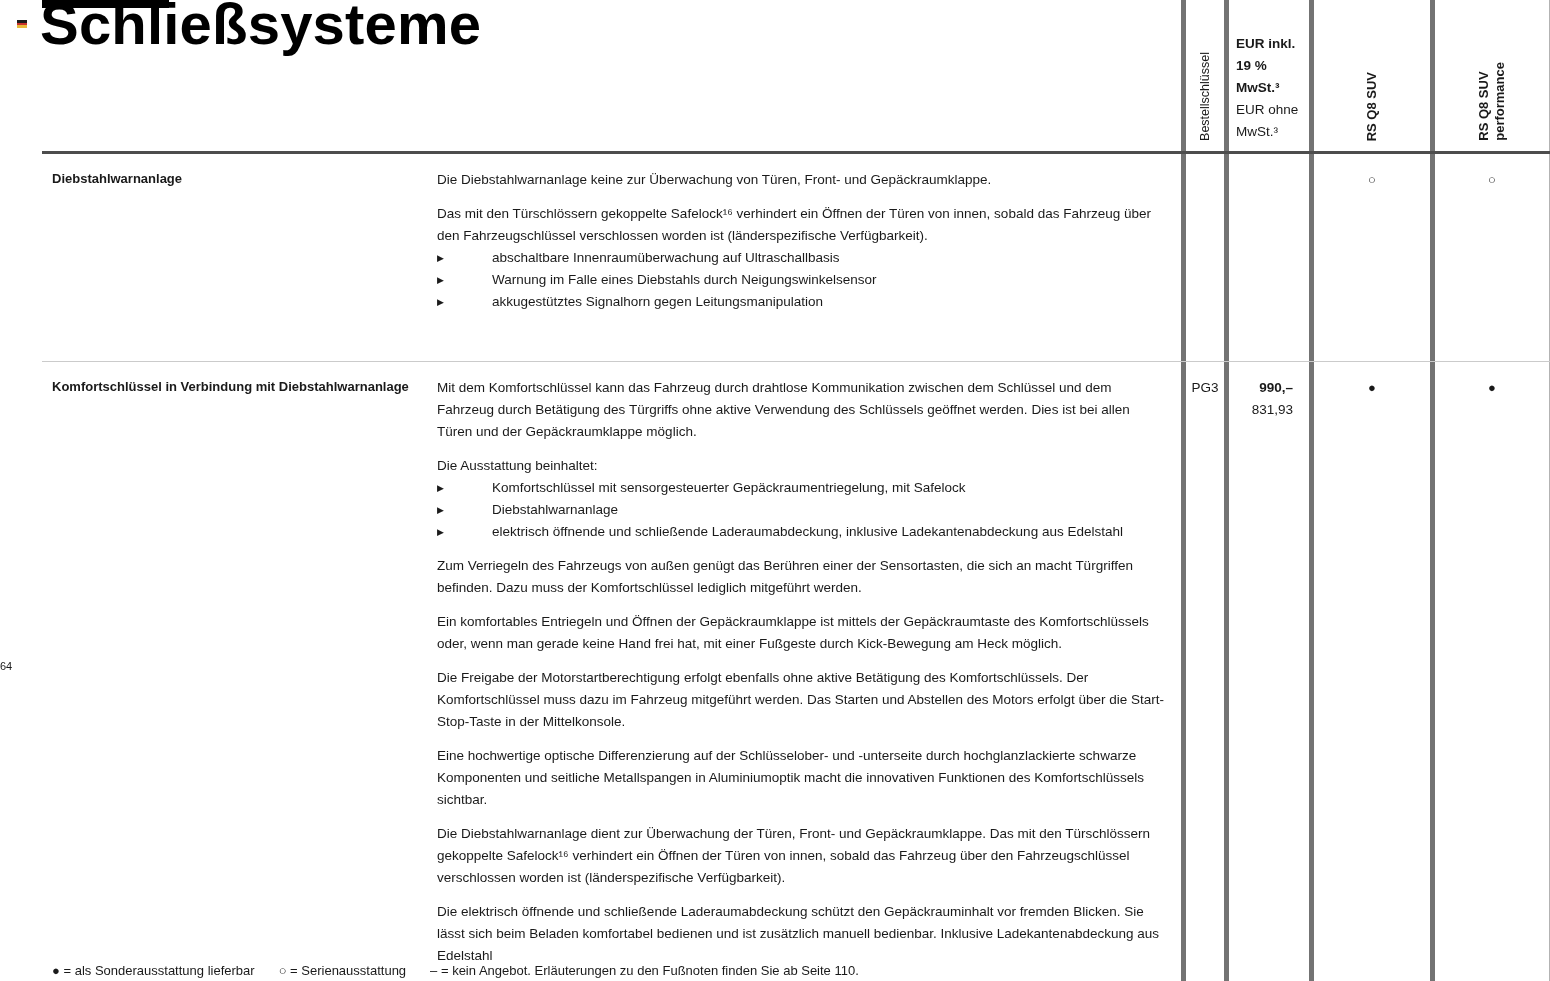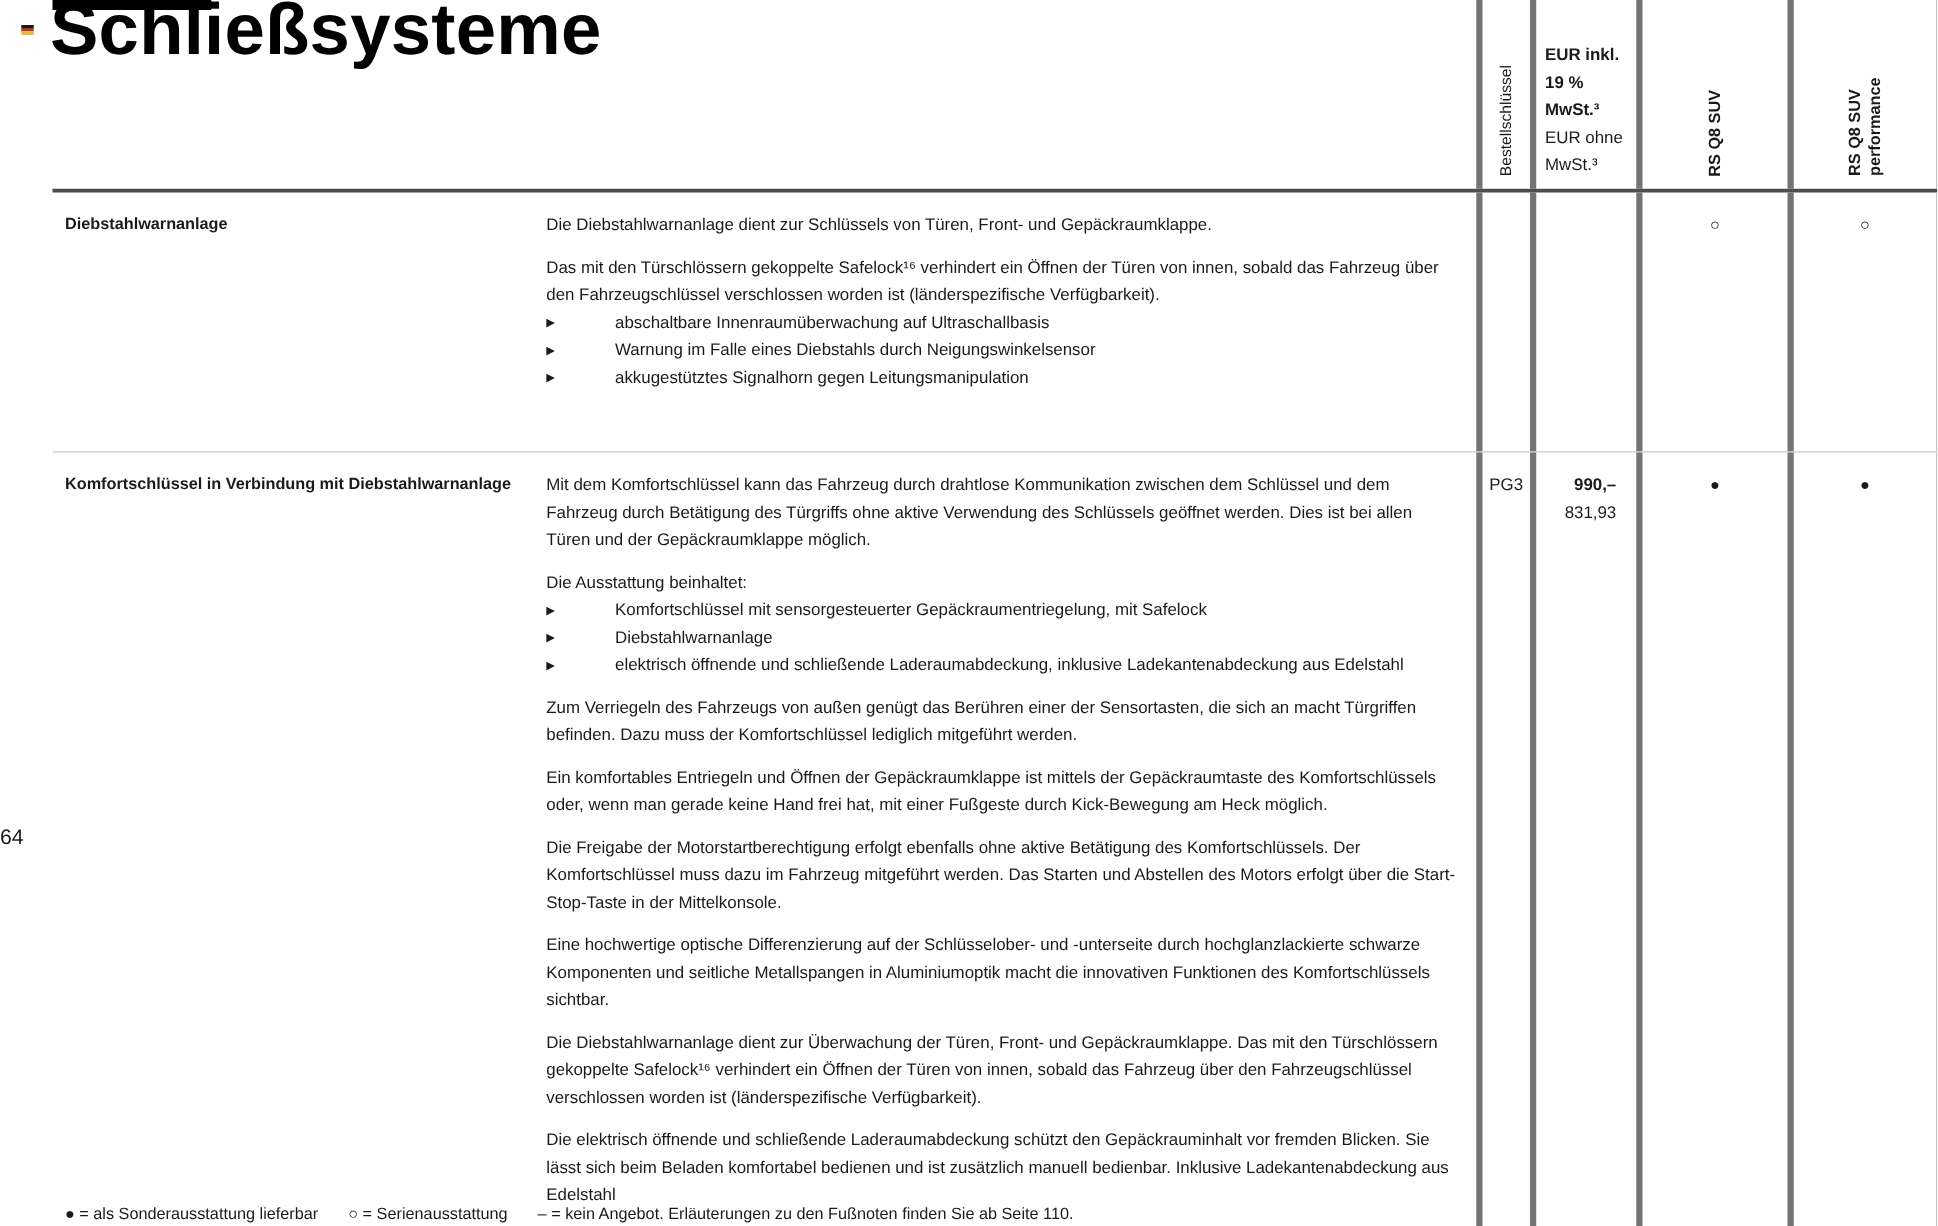--- a/index.html
+++ b/index.html
@@ -19,21 +19,21 @@
 
   
   .artifact { position:absolute; left:42px; top:0; width:127px; height:8px; background:#000; }
 
   .title {
     position:absolute; left:40px; top:-10px;
     font-size:58px; font-weight:800; letter-spacing:0.2px; color:#000;
     white-space:nowrap;
   }
 
-  .pagenum { position:absolute; left:0; top:660px; font-size:17px; color:#1a1a1a; }
+  .pagenum { position:absolute; left:0; top:660px; font-size:11px; color:#1a1a1a; }
 
   
   .table { position:absolute; left:42px; top:0; width:1508px; }
   .trow { display:grid; grid-template-columns:395px 744px 43px 85px 121px 120px; }
 
   .cell-v   { border-left:5px solid #737373; }
   .cell-last{ border-right:1px solid #b3b3b3; }
 
   .trow.header { height:154px; border-bottom:3px solid #4d4d4d; }
   .h-code, .h-model {
@@ -113,21 +113,21 @@
           <div>RS Q8 SUV</div>
           <div>performance</div>
         </div>
       </div>
     </div>
 
     <div class="tbody">
   <div class="trow">
     <div class="c-label">Diebstahlwarnanlage</div>
     <div class="c-desc">
-            <p class="para">Die Diebstahlwarnanlage dient zur Schlüssels von Türen, Front- und Gepäckraumklappe.</p>
+            <p class="para">Die Diebstahlwarnanlage keine zur Überwachung von Türen, Front- und Gepäckraumklappe.</p>
             <p class="para">Das mit den Türschlössern gekoppelte Safelock¹⁶ verhindert ein Öffnen der Türen von innen, sobald das Fahrzeug über den Fahrzeugschlüssel verschlossen worden ist (länderspezifische Verfügbarkeit).</p>
             <div class="bullets">
               <div class="bullet">
                 <span class="bmark">▶</span>
                 <span class="btext">abschaltbare Innenraumüberwachung auf Ultraschallbasis</span>
               </div>
               <div class="bullet">
                 <span class="bmark">▶</span>
                 <span class="btext">Warnung im Falle eines Diebstahls durch Neigungswinkelsensor</span>
               </div>

